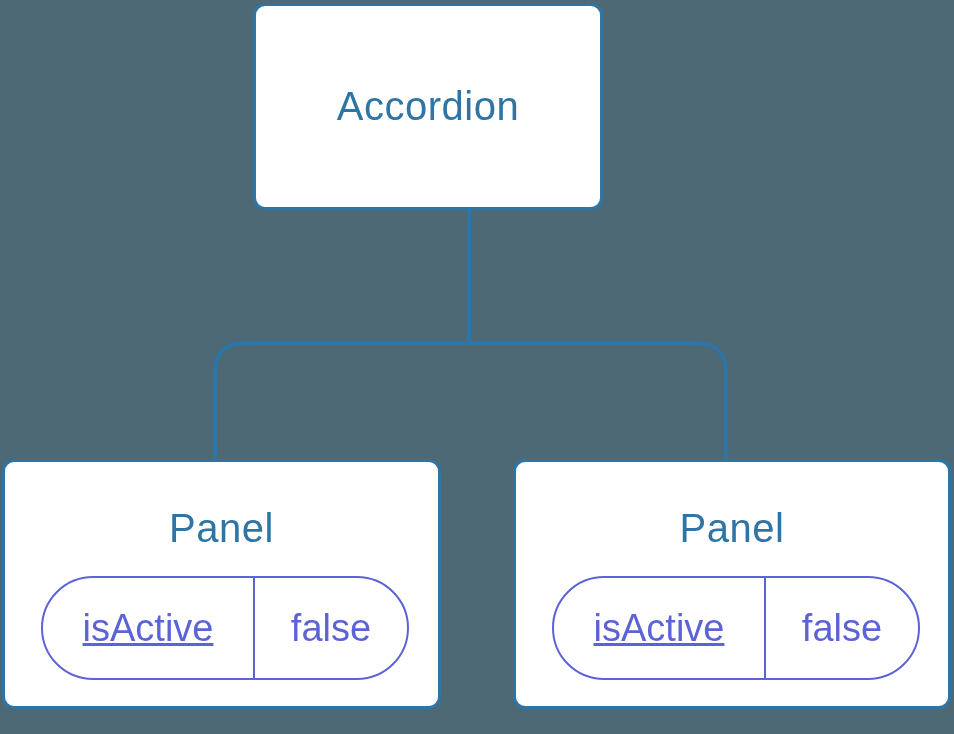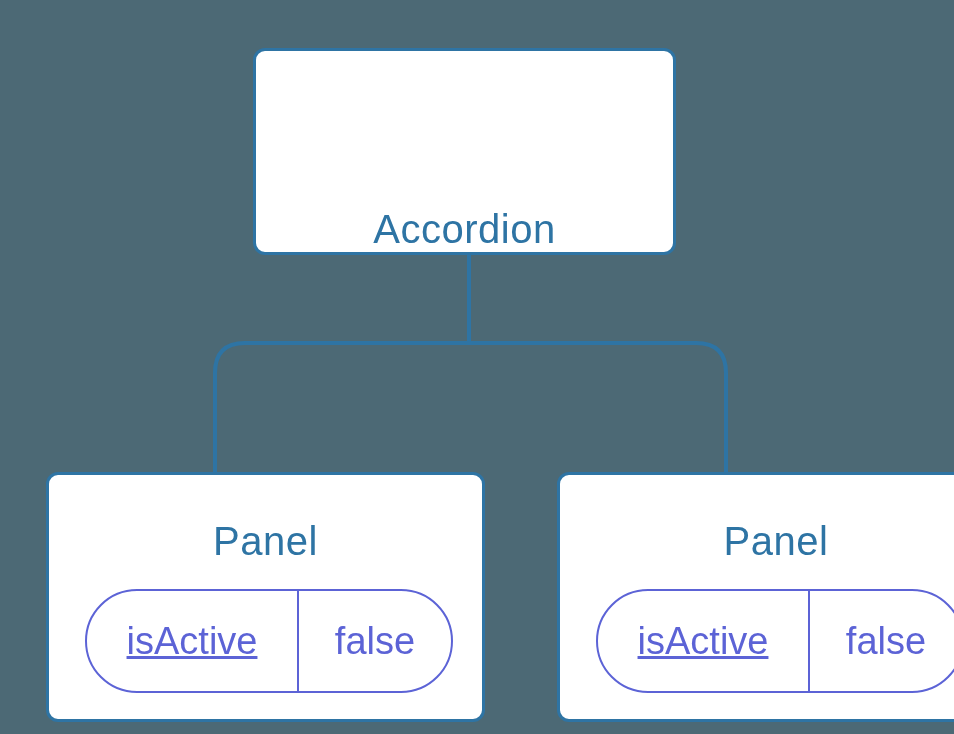--- a/index.html
+++ b/index.html
@@ -36,37 +36,35 @@
 
   .node {
     position: absolute;
     background: var(--node-bg);
     border: 3px solid var(--node-border);
     border-radius: 12px;
   }
 
   .node-root {
     left: 253px; top: 3px;
-    width: 423px; height: 207px;
+    width: 350px; height: 207px;
     display: flex;
-    align-items: flex-end;
+    align-items: center;
     justify-content: center;
-    margin-top: 45px;
   }
 
   .node-title {
     color: var(--node-title);
     font-size: 40px;
     letter-spacing: 0.5px;
   }
 
   .node-panel {
     width: 439px; height: 250px;
-    top: 472px;
-    margin-left: 44px;
+    top: 459px;
   }
   .node-panel.left  { left: 2px; }
   .node-panel.right { left: 513px; width: 438px; }
 
   .panel-title {
     position: absolute;
     top: 44px; left: 0;
     width: 100%;
     text-align: center;
     color: var(--node-title);

